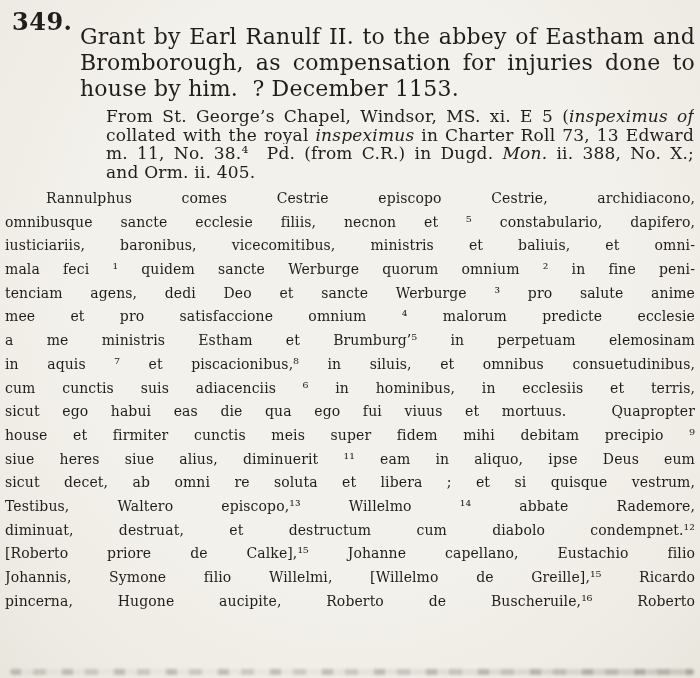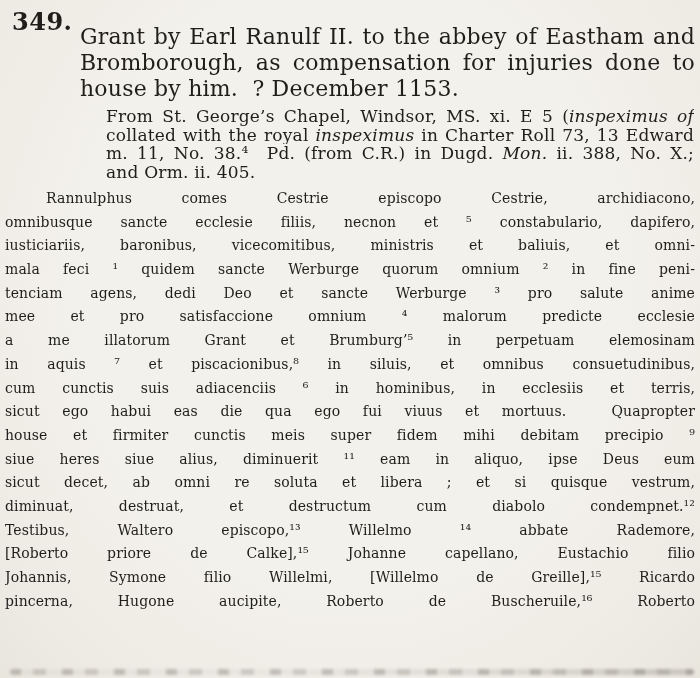--- a/index.html
+++ b/index.html
@@ -100,29 +100,29 @@
       <div class="line last"><span>and Orm. ii. 405.</span></div>
     </div>
 
   <div class="body-block">
       <div class="line indent">Rannulphus comes Cestrie episcopo Cestrie, archidiacono,</div>
       <div class="line">omnibusque sancte ecclesie filiis, necnon et ⁵ constabulario, dapifero,</div>
       <div class="line">iusticiariis, baronibus, vicecomitibus, ministris et baliuis, et omni-</div>
       <div class="line">mala feci ¹ quidem sancte Werburge quorum omnium ² in fine peni-</div>
       <div class="line">tenciam agens, dedi Deo et sancte Werburge ³ pro salute anime</div>
       <div class="line">mee et pro satisfaccione omnium ⁴ malorum predicte ecclesie</div>
-      <div class="line">a me illatorum Grant et Brumburg’⁵ in perpetuam elemosinam</div>
+      <div class="line">a me ministris Estham et Brumburg’⁵ in perpetuam elemosinam</div>
       <div class="line">in aquis ⁷ et piscacionibus,⁸ in siluis, et omnibus consuetudinibus,</div>
       <div class="line">cum cunctis suis adiacenciis ⁶ in hominibus, in ecclesiis et terris,</div>
       <div class="line">sicut ego habui eas die qua ego fui viuus et mortuus.  Quapropter</div>
       <div class="line">house et firmiter cunctis meis super fidem mihi debitam precipio ⁹</div>
       <div class="line">siue heres siue alius, diminuerit ¹¹ eam in aliquo, ipse Deus eum</div>
       <div class="line">sicut decet, ab omni re soluta et libera ; et si quisque vestrum,</div>
+      <div class="line">Testibus, Waltero episcopo,¹³ Willelmo ¹⁴ abbate Rademore,</div>
       <div class="line">diminuat, destruat, et destructum cum diabolo condempnet.¹²</div>
-      <div class="line">Testibus, Waltero episcopo,¹³ Willelmo ¹⁴ abbate Rademore,</div>
       <div class="line">[Roberto priore de Calke],¹⁵ Johanne capellano, Eustachio filio</div>
       <div class="line">Johannis, Symone filio Willelmi, [Willelmo de Greille],¹⁵ Ricardo</div>
       <div class="line">pincerna, Hugone aucipite, Roberto de Buscheruile,¹⁶ Roberto</div>
     </div>
 
   <div class="edge-artifact"></div>
 
 </div>
 
 </body></html>

